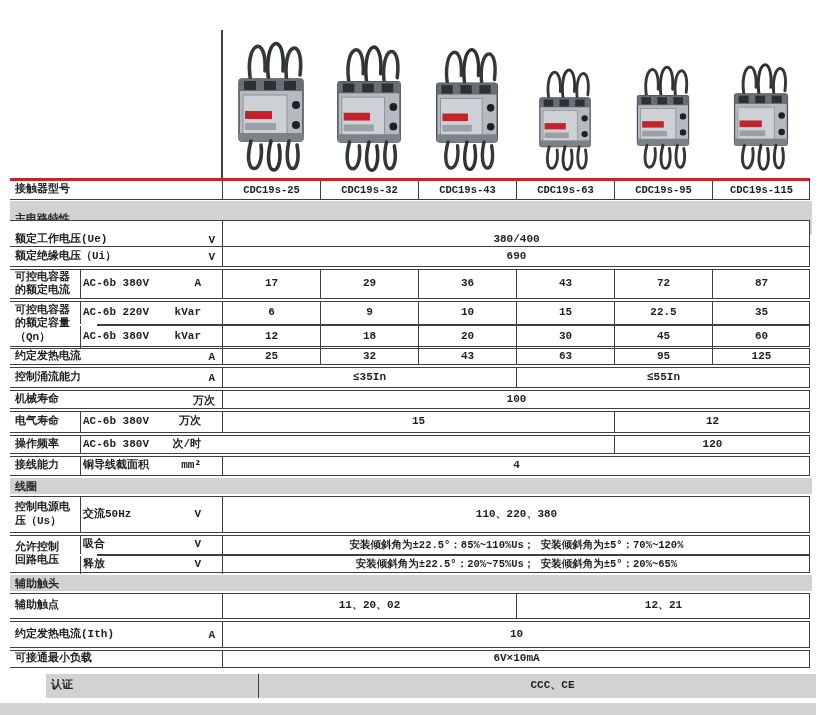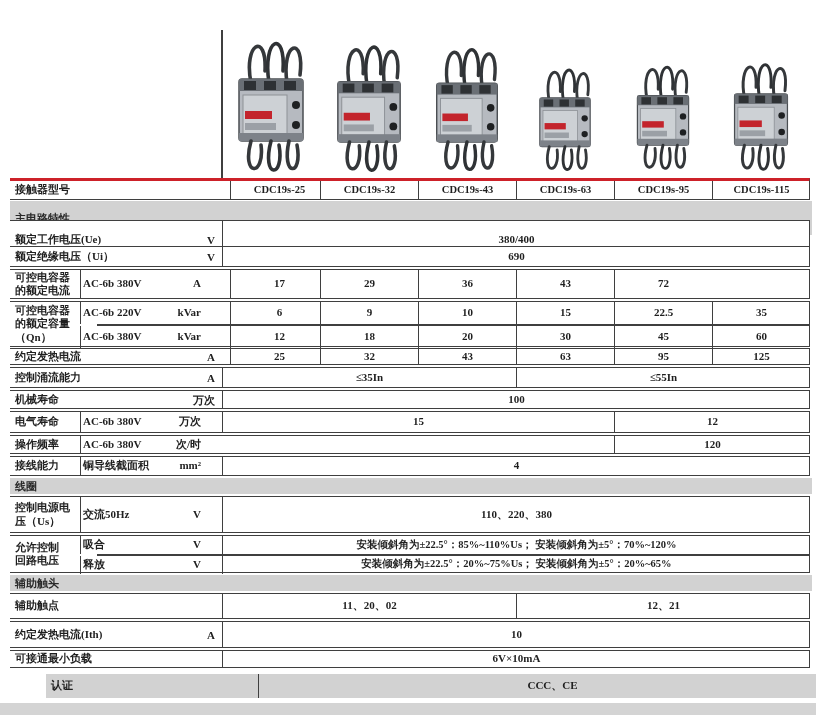--- a/index.html
+++ b/index.html
@@ -1,33 +1,33 @@
 <!DOCTYPE html>
 <html><head>
 <meta charset="utf-8">
 <style>
   html,body{margin:0;padding:0;background:#fff;}
   .page{position:relative;width:816px;height:715px;background:#ffffff;overflow:hidden;
-        font-family:Liberation Serif, serif;color:#1f1f1f;}
+        font-family:Liberation Mono, monospace;color:#1f1f1f;}
   
   .vline{position:absolute;left:221px;top:30px;width:2px;height:149px;background:#3f3f3f;}
   
   .product{position:absolute;}
   
   .row{position:absolute;left:10px;width:800px;box-sizing:border-box;background:#fff;
        border-top:1.5px solid #3f3f3f;border-bottom:1.5px solid #3f3f3f;border-right:1.5px solid #3f3f3f;}
   .row-header{border-top:3px solid #cd2129;}
   .cell{position:absolute;top:0;height:100%;box-sizing:border-box;display:flex;align-items:center;
         font-size:11px;font-weight:700;line-height:1.2;}
   .lblN{left:0;width:87px;padding-left:5px;white-space:pre-line;}
   .lblW{left:0;width:212px;padding-left:5px;white-space:pre-line;}
   .sub{left:70px;width:125px;border-left:1.5px solid #3f3f3f;padding-left:2px;}
   .bl{border-left:1.5px solid #3f3f3f;}
   .vc{justify-content:center;text-align:center;}
-  .c1{left:220px;width:98px}.c2{left:310px;width:98px}.c3{left:408px;width:98px}
+  .c1{left:212px;width:98px}.c2{left:310px;width:98px}.c3{left:408px;width:98px}
   .c4{left:506px;width:98px}.c5{left:604px;width:98px}.c6{left:702px;width:98px}
   .sp-l3{left:212px;width:294px}.sp-r3{left:506px;width:294px}
   .sp-l4{left:212px;width:392px}.sp-r2{left:604px;width:196px}
   .sp-full{left:212px;width:588px}
   .unit{position:absolute;right:6px;top:50%;transform:translateY(-50%);font-weight:700;font-size:11px;}
   .smalltxt{font-size:10.5px;}
   .hdrcell{font-size:10.5px;}
   
   .bar{position:absolute;left:10px;width:802px;background:#d2d2d2;display:flex;align-items:center;
        padding-left:5px;box-sizing:border-box;font-size:11px;font-weight:700;color:#2a2a2a;}
@@ -117,20 +117,21 @@
 的额定电流</div>
     <div class="cell sub">
       <span>AC-6b 380V</span>
       <span class="unit" style="right:4px">A</span>
     </div>
     <div class="cell vc bl c1">17</div>
     <div class="cell vc bl c2">29</div>
     <div class="cell vc bl c3">36</div>
     <div class="cell vc bl c4">43</div>
     <div class="cell vc bl c5">72</div>
+    <div class="cell vc bl c6">87</div>
   </div>
 
   <div class="row" style="top:301px;height:46px">
     <div class="cell lblN">可控电容器
 的额定容量
 （Qn）</div>
     <div class="groupline" style="top:22px"></div>
     <div class="subrow" style="top:0;height:22px">
       <div class="cell sub">
         <span>AC-6b 220V</span>

